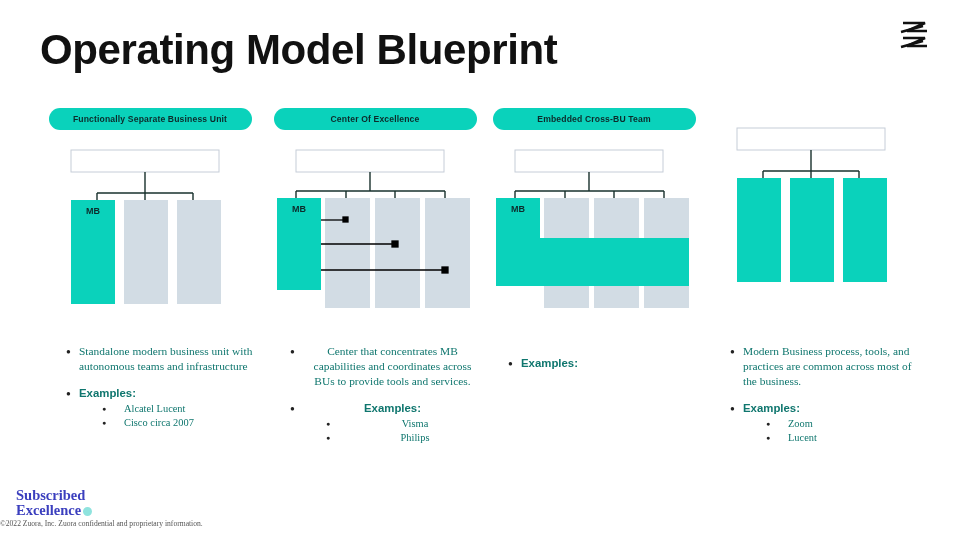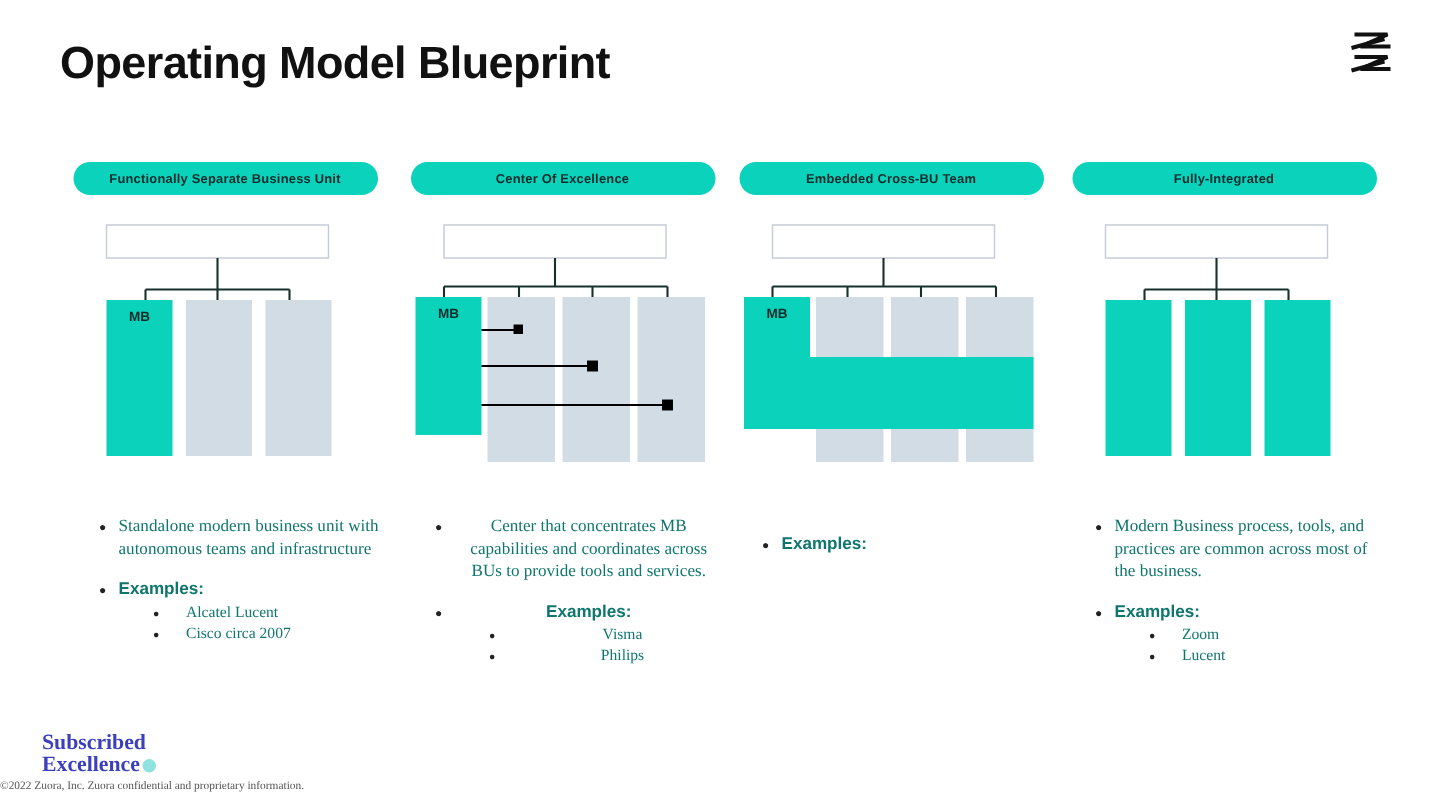--- a/index.html
+++ b/index.html
@@ -20,21 +20,21 @@
     width: 960px;
     height: 540px;
     background: #ffffff;
   }
 
   
   .slide-title {
     position: absolute;
     left: 40px;
     top: 26px;
-    font-size: 30px;
+    font-size: 42px;
     font-weight: bold;
     color: #111111;
     letter-spacing: -0.4px;
     font-family: "Liberation Sans", sans-serif;
   }
   .brand-logo {
     position: absolute;
     right: 28px;
     top: 18px;
     width: 36px;
@@ -144,21 +144,21 @@
     position: absolute;
     left: -22px;
     top: 0px;
     font-size: 7px;
     color: #222;
   }
 
   
   .si-logo {
     position: absolute;
-    left: 28px;
+    left: 16px;
     bottom: 23px;
     font-family: "Liberation Serif", serif;
     font-weight: bold;
     font-size: 14.5px;
     line-height: 14.5px;
     color: #3b3fbe;
   }
   .si-logo .si-dot {
     display: inline-block;
     width: 9px;
@@ -266,21 +266,20 @@
           <rect x="110" y="50" width="45" height="112" fill="#d2dce4"></rect>
           <rect x="160" y="50" width="45" height="112" fill="#d2dce4"></rect>
           <rect x="12" y="50" width="44" height="62" fill="#0ad2bb"></rect>
           <rect x="12" y="90" width="193" height="48" fill="#0ad2bb"></rect>
           <text x="34" y="64" text-anchor="middle" font-family="Liberation Sans, sans-serif" font-size="9" font-weight="bold" fill="#0d2b2b">MB</text>
         </svg>
       </div>
     </div>
 
     <div class="col col-3">
-      <div class="pill">Fully-Integrated</div>
       <div class="diagram">
         <svg width="220" height="160" viewBox="0 0 220 160">
           <rect x="31" y="2" width="148" height="22" fill="#ffffff" stroke="#c6cdd8" stroke-width="1"></rect>
           <g stroke="#17302c" stroke-width="1.4" fill="none">
             <path d="M105 24 V45"></path>
             <path d="M57 45 H153"></path>
             <path d="M57 45 V54"></path>
             <path d="M105 45 V54"></path>
             <path d="M153 45 V54"></path>
           </g>

